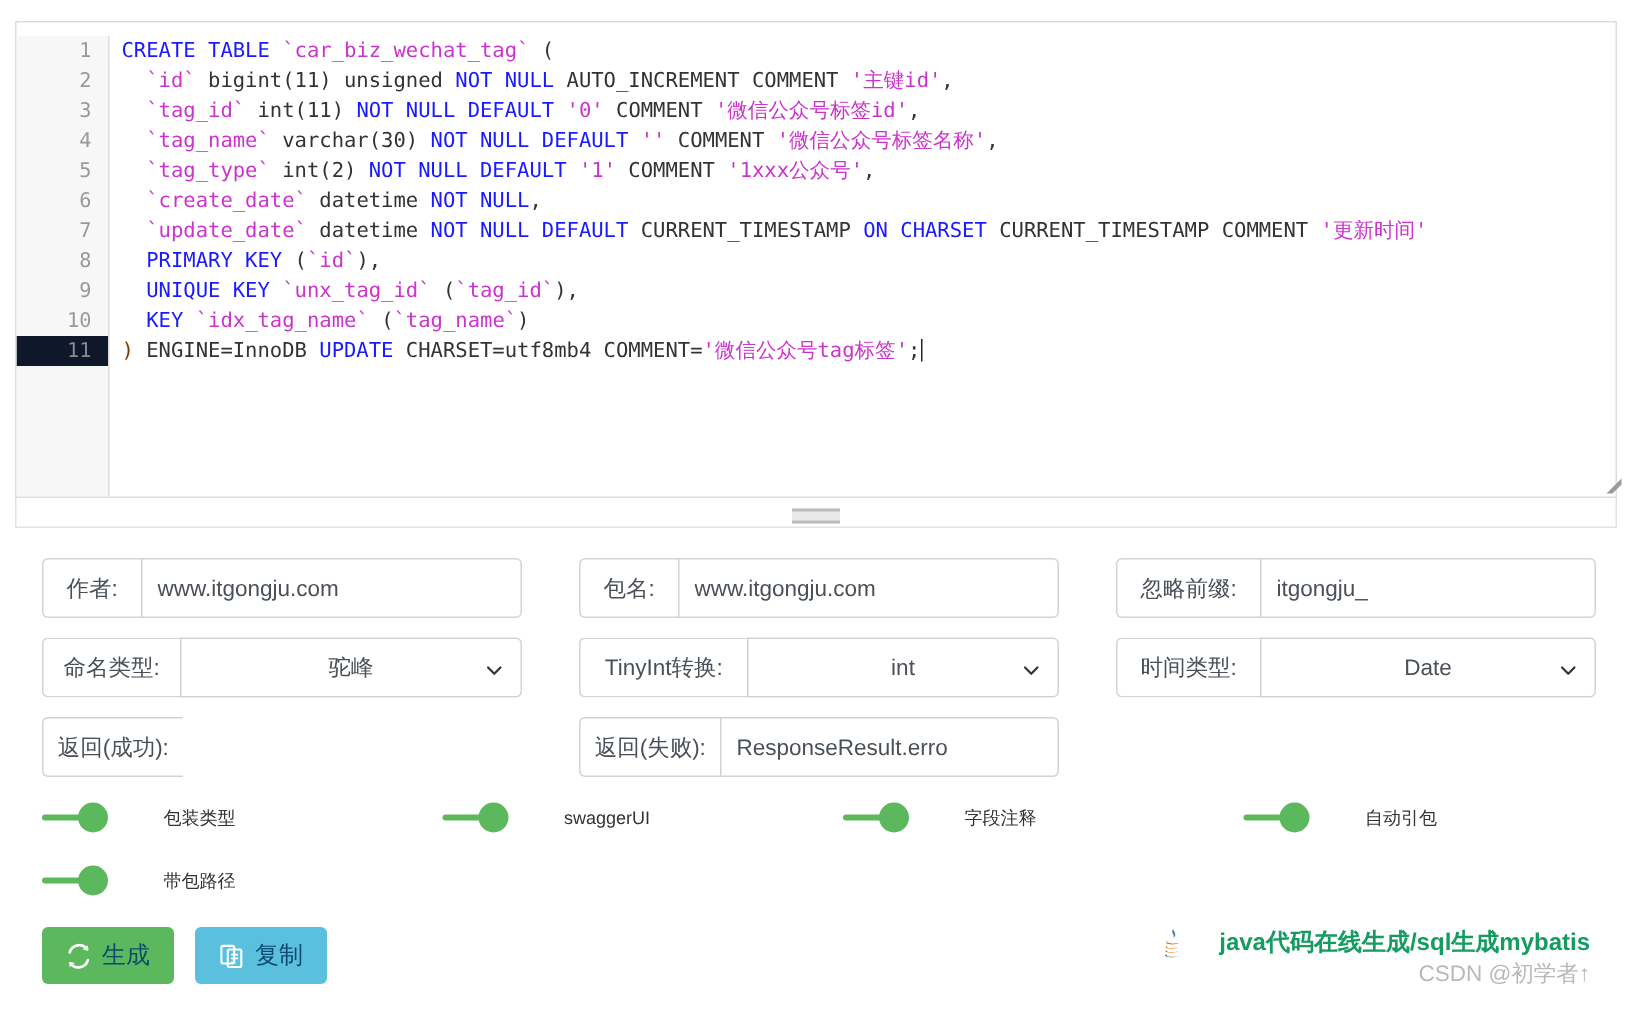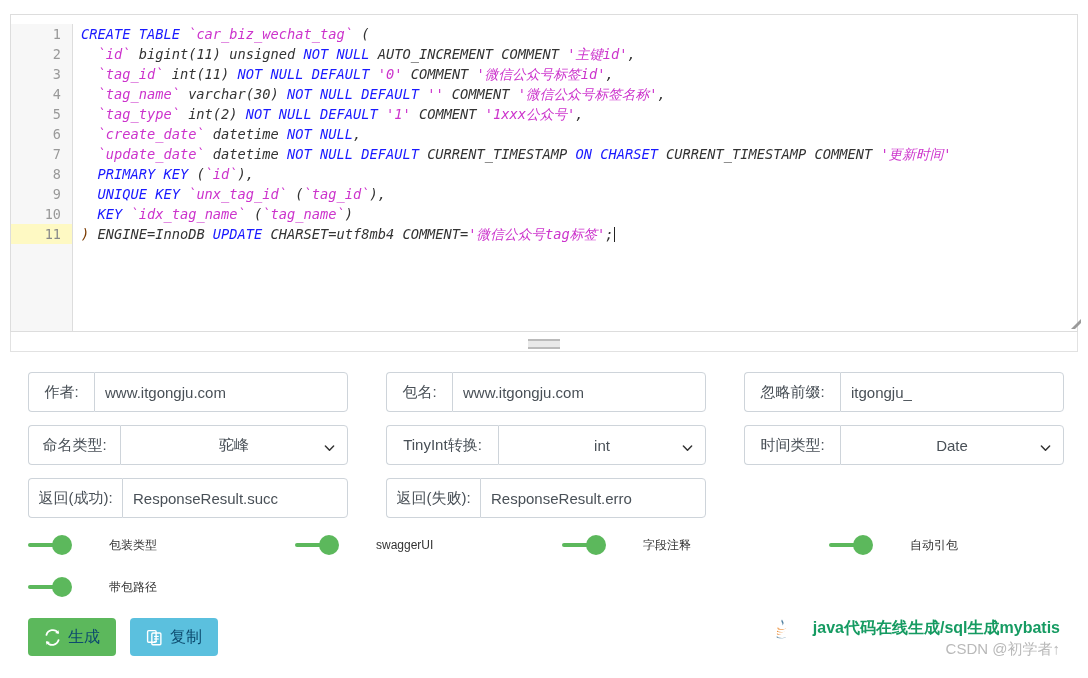--- a/index.html
+++ b/index.html
@@ -49,37 +49,36 @@
     height: 20px;
     line-height: 20px;
     text-align: right;
     padding-right: 11px;
     font-family: "DejaVu Sans Mono", "Liberation Mono", monospace;
     font-size: 13.5px;
     color: #999999;
     box-sizing: border-box;
   }
   .gutter .ln.active {
-    background: #fef9c3;
+    background: #0f172a;
     color: #8a8a8a;
   }
   .code-area {
     flex: 1 1 auto;
     position: relative;
     overflow: hidden;
     padding-left: 8px;
   }
   .code-line {
     height: 20px;
     line-height: 20px;
     white-space: pre;
     font-family: "DejaVu Sans Mono", "Liberation Mono", monospace;
     font-size: 13.7px;
     color: #333333;
-    font-style: italic;
   }
   .tok-kw      { color: #1a1aff; }
   .tok-str     { color: #cc33cc; }
   .tok-bt      { color: #cc33cc; }
   .tok-plain   { color: #333333; }
   .tok-punct   { color: #7a3a00; }
   .caret {
     display: inline-block;
     width: 1px;
     height: 15px;
@@ -424,21 +423,20 @@
                   <path d="M1.5 3.8 L6 8.4 L10.5 3.8" fill="none" stroke="#333" stroke-width="1.6" stroke-linecap="round" stroke-linejoin="round"></path>
                 </svg></span>
             </div>
           </div>
         </div>
       </div>
       <div class="form-row row3">
         <div class="col col-a">
           <div class="input-group">
             <span class="ig-label">返回(成功):</span>
-            <input class="ig-field" type="text" value="ResponseResult.succ" style="">
           </div>
         </div>
         <div class="col col-b">
           <div class="input-group">
             <span class="ig-label">返回(失败):</span>
             <input class="ig-field" type="text" value="ResponseResult.erro" style="">
           </div>
         </div>
       </div>
     </div>

